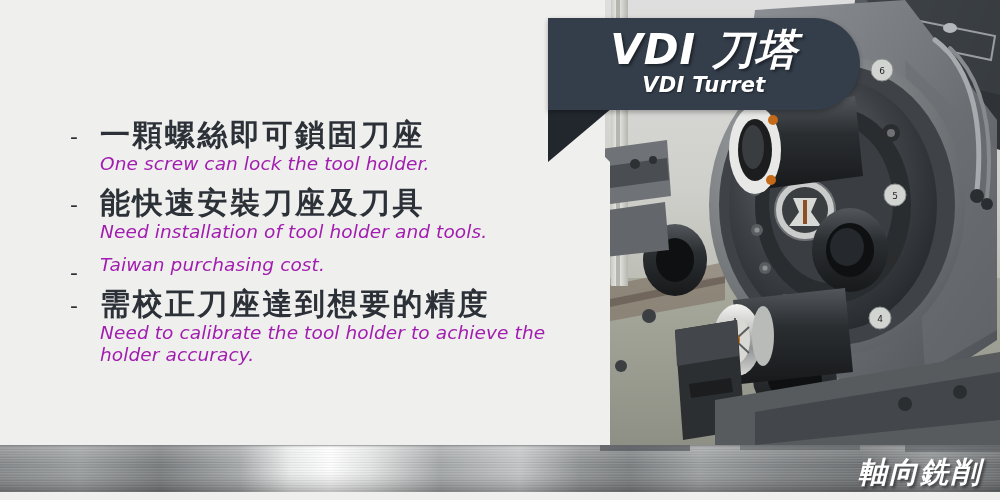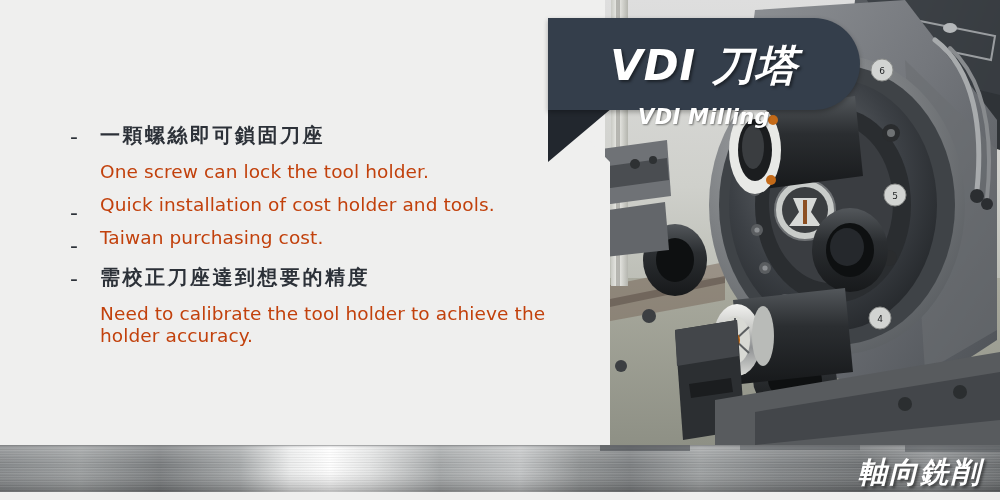--- a/index.html
+++ b/index.html
@@ -76,21 +76,21 @@
     position: absolute;
     left: 548px;
     top: 18px;
     width: 312px;
     height: 92px;
     background: #343e4b;
     border-radius: 0 46px 46px 0;
     box-shadow: 0 2px 5px rgba(0,0,0,0.30);
   }
   .banner-zh {
-    margin: 16px;
+    margin: 0;
     padding: 9px 0 0 0;
     text-align: center;
     font-size: 42px;
     line-height: 46px;
     font-weight: bold;
     font-style: italic;
     color: #ffffff;
     letter-spacing: 1px;
     text-shadow: 2px 2px 3px rgba(0,0,0,0.45);
     font-family: "DejaVu Sans", "Liberation Sans", sans-serif;
@@ -122,34 +122,35 @@
     left: 0;
     top: 4px;
     width: 14px;
     font-size: 22px;
     line-height: 30px;
     color: #2c3138;
     font-weight: normal;
   }
   .bullet-zh {
     margin: 0 0 0 30px;
-    font-size: 20px;
+    font-size: 30px;
     line-height: 34px;
     font-weight: bold;
     color: #2c3138;
     letter-spacing: 2.5px;
     font-family: Liberation Sans, sans-serif;
   }
   .bullet-en {
-    margin: 9px 0 0 30px;
+    margin: 1px 0 0 30px;
     font-size: 18.5px;
     line-height: 22px;
-    color: #c2410c;
+    color: #a21caf;
     letter-spacing: 0.1px;
     font-family: "DejaVu Sans", "Liberation Sans", sans-serif;
+    font-style: italic;
   }
 
   
   .metal-bar {
     position: absolute;
     left: 0;
     top: 445px;
     width: 1000px;
     height: 47px;
     overflow: hidden;
@@ -363,34 +364,35 @@
 
   <div class="left-panel"></div>
 
   <svg class="banner-tail" viewBox="0 0 80 80">
     <path d="M8 0 L72 0 L72 8 L8 62 Z" fill="#22272e"></path>
   </svg>
 
 
   <div class="banner">
     <div class="banner-zh">VDI 刀塔</div>
-    <div class="banner-en">VDI Milling</div>
+    <div class="banner-en">VDI Turret</div>
   </div>
 
   <div class="bullets">
 
     <div class="bullet">
       <span class="bullet-dash">-</span>
       <div class="bullet-zh">一顆螺絲即可鎖固刀座</div>
       <div class="bullet-en">One screw can lock the tool holder.</div>
     </div>
 
     <div class="bullet">
       <span class="bullet-dash">-</span>
-      <div class="bullet-en">Quick installation of cost holder and tools.</div>
+      <div class="bullet-zh">能快速安裝刀座及刀具</div>
+      <div class="bullet-en">Need installation of tool holder and tools.</div>
     </div>
 
     <div class="bullet">
       <span class="bullet-dash">-</span>
       <div class="bullet-en">Taiwan purchasing cost.</div>
     </div>
 
     <div class="bullet">
       <span class="bullet-dash">-</span>
       <div class="bullet-zh">需校正刀座達到想要的精度</div>

